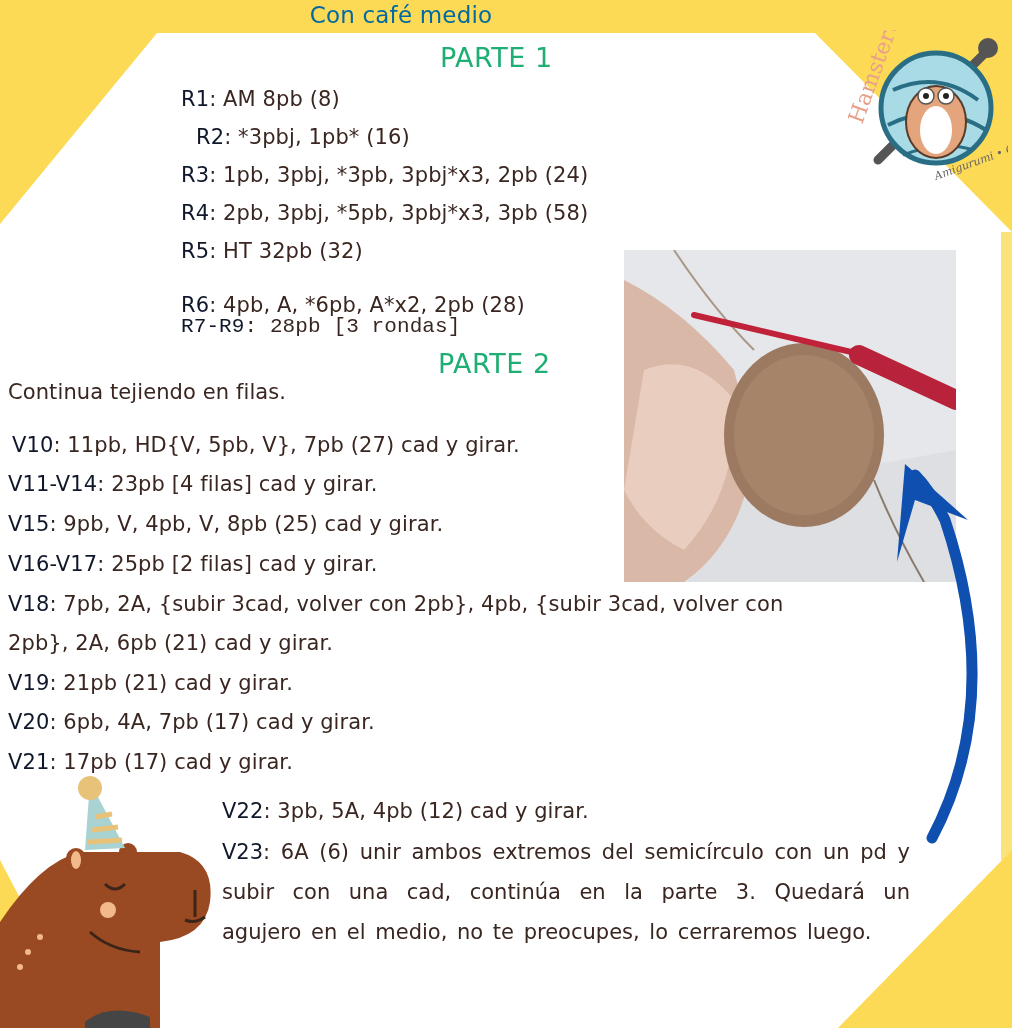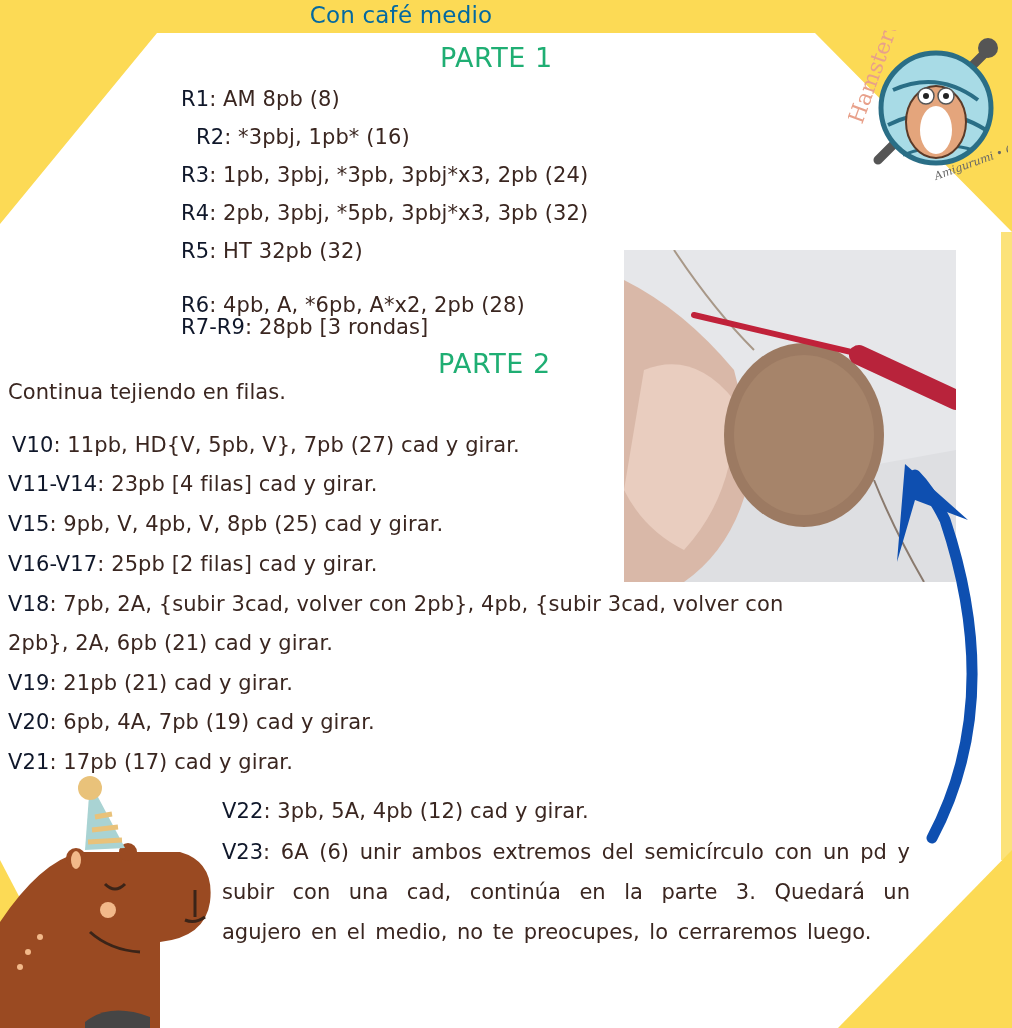--- a/index.html
+++ b/index.html
@@ -45,36 +45,36 @@
     <text x="14" y="95" font-size="22" fill="#e8a08a" font-family="DejaVu Serif, serif" transform="rotate(-70 14 95)">Hamsterumis</text>
     <text x="88" y="150" font-size="11" fill="#666" font-family="DejaVu Serif, serif" font-style="italic" transform="rotate(-20 88 150)">Amigurumi • Crochet</text>
   </svg>
 </div>
 
 <div class="section" style="left:440px; top:42px;text-align:right;">PARTE 1</div>
 
 <div class="line" style="left:181px; top:87px;"><span class="lbl">R1</span><span>: AM 8pb (8)</span></div>
 <div class="line" style="left:196px; top:125px;"><span class="lbl">R2</span><span>: *3pbj, 1pb* (16)</span></div>
 <div class="line" style="left:181px; top:163px;"><span class="lbl">R3</span><span>: 1pb, 3pbj, *3pb, 3pbj*x3, 2pb (24)</span></div>
-<div class="line" style="left:181px; top:201px;"><span class="lbl">R4</span><span>: 2pb, 3pbj, *5pb, 3pbj*x3, 3pb (32)</span></div>
+<div class="line" style="left:181px; top:201px;"><span class="lbl">R4</span><span>: 2pb, 3pbj, *5pb, 3pbj*x3, 3pb (58)</span></div>
 <div class="line" style="left:181px; top:239px;"><span class="lbl">R5</span><span>: HT 32pb (32)</span></div>
 <div class="line" style="left:181px; top:277px;margin-top:16px;"><span class="lbl">R6</span><span>: 4pb, A, *6pb, A*x2, 2pb (28)</span></div>
-<div class="line" style="left:181px; top:315px;"><span class="lbl">R7-R9</span><span>: 28pb [3 rondas]</span></div>
+<div class="line" style="left:181px; top:315px;font-family:Liberation Mono, monospace;"><span class="lbl">R7-R9</span><span>: 28pb [3 rondas]</span></div>
 
 <div class="section" style="left:438px; top:348px;">PARTE 2</div>
 <div class="line" style="left:8px; top:380px;">Continua tejiendo en filas.</div>
 
 <div class="line" style="left:12px; top:433px;"><span class="lbl">V10</span><span>: 11pb, HD{V, 5pb, V}, 7pb (27) cad y girar.</span></div>
 <div class="line" style="left:8px; top:472px;"><span class="lbl">V11-V14</span><span>: 23pb [4 filas] cad y girar.</span></div>
 <div class="line" style="left:8px; top:512px;"><span class="lbl">V15</span><span>: 9pb, V, 4pb, V, 8pb (25) cad y girar.</span></div>
 <div class="line" style="left:8px; top:552px;"><span class="lbl">V16-V17</span><span>: 25pb [2 filas] cad y girar.</span></div>
 <div class="line" style="left:8px; top:592px;"><span class="lbl">V18</span><span>: 7pb, 2A, {subir 3cad, volver con 2pb}, 4pb, {subir 3cad, volver con</span></div>
 <div class="line" style="left:8px; top:631px;">2pb}, 2A, 6pb (21) cad y girar.</div>
 <div class="line" style="left:8px; top:671px;"><span class="lbl">V19</span><span>: 21pb (21) cad y girar.</span></div>
-<div class="line" style="left:8px; top:710px;"><span class="lbl">V20</span><span>: 6pb, 4A, 7pb (19) cad y girar.</span></div>
+<div class="line" style="left:8px; top:710px;"><span class="lbl">V20</span><span>: 6pb, 4A, 7pb (17) cad y girar.</span></div>
 <div class="line" style="left:8px; top:750px;"><span class="lbl">V21</span><span>: 17pb (17) cad y girar.</span></div>
 <div class="line" style="left:222px; top:799px;"><span class="lbl">V22</span><span>: 3pb, 5A, 4pb (12) cad y girar.</span></div>
 <div class="para" style="left:222px; top:832px; width:688px;"><span class="lbl">V23</span><span>: 6A (6) unir ambos extremos del semicírculo con un pd y subir con una cad, continúa en la parte 3. Quedará un agujero en el medio, no te preocupes, lo cerraremos luego.</span></div>
 
 <div class="photo">
   <svg width="332" height="332" viewBox="0 0 332 332" xmlns="http://www.w3.org/2000/svg">
     <rect width="332" height="332" fill="#dedfe2"></rect>
     <polygon points="0,0 332,0 332,200 0,260" fill="#e6e7ea"></polygon>
     <path d="M50 0 Q90 60 130 100" stroke="#a89888" stroke-width="2" fill="none"></path>
     <path d="M250 230 Q270 280 300 332" stroke="#8a7a6e" stroke-width="2" fill="none"></path>

